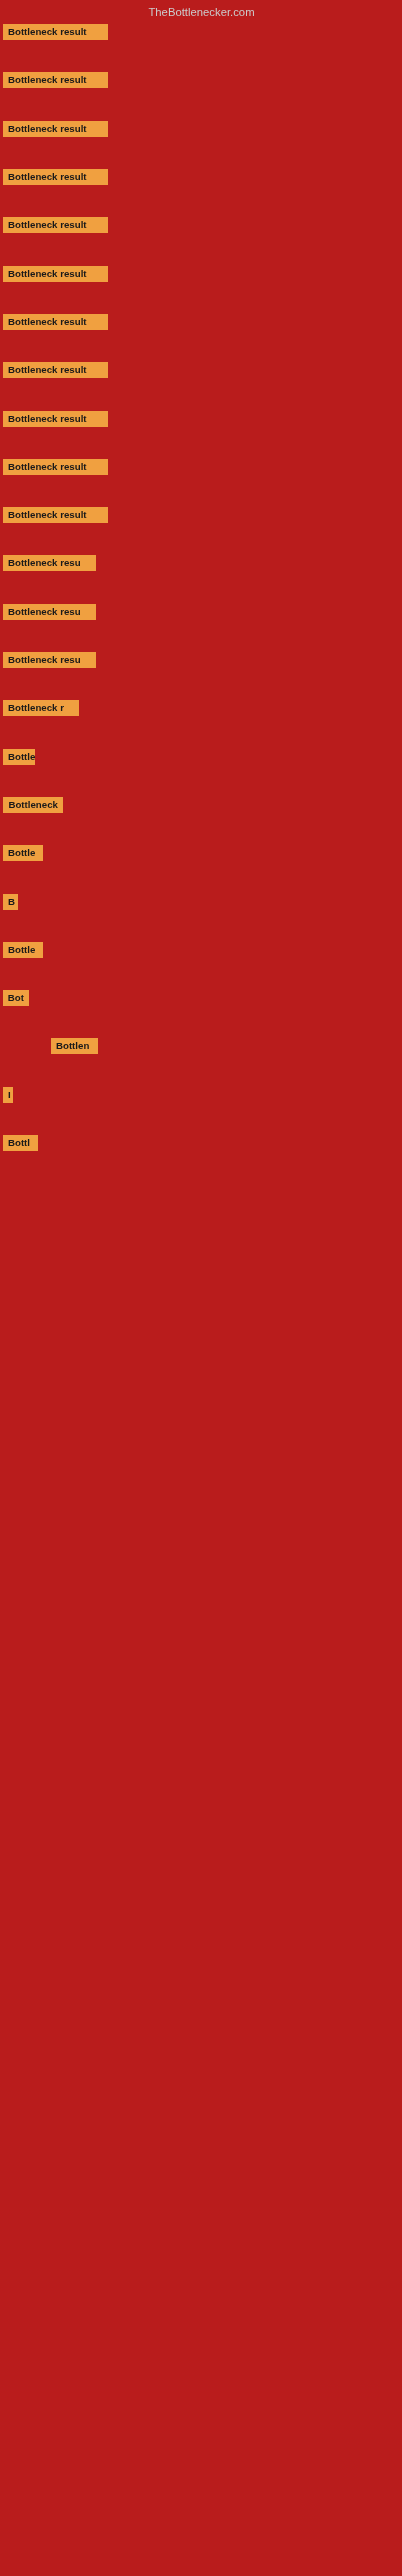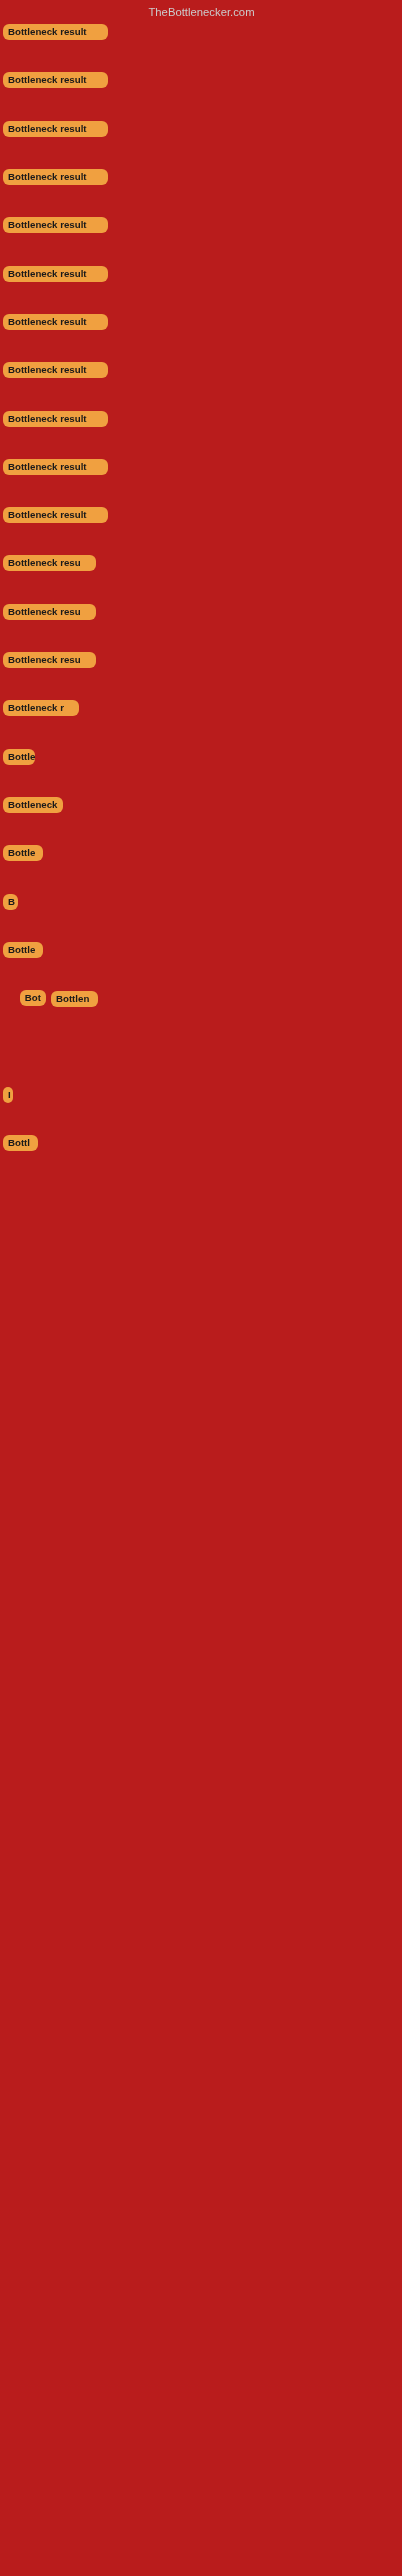--- a/index.html
+++ b/index.html
@@ -21,21 +21,21 @@
       padding: 6.4px 0;
       font-weight: normal;
     }
     .bottleneck-badge {
       display: inline-block;
       background-color: #f0a040;
       color: #1a1a1a;
       font-size: 9.7px;
       font-weight: bold;
       padding: 2.4px 4.8px;
-      border-radius: 6px;
+      border-radius: 0;
       white-space: nowrap;
       overflow: hidden;
     }
   </style>
 </head>
 <body>
 
 <div style="position: relative; width: 403px; min-height: 2576px; background: #b91c1c;">
   <div class="site-title">TheBottlenecker.com</div>
 
@@ -49,23 +49,23 @@
       <div style="position: absolute; top: 314px; left: 3.2px;"><span class="bottleneck-badge" style="max-width: 105px; width: 105px;">Bottleneck result</span></div>
       <div style="position: absolute; top: 362px; left: 3.2px;"><span class="bottleneck-badge" style="max-width: 105px; width: 105px;">Bottleneck result</span></div>
       <div style="position: absolute; top: 411px; left: 3.2px;"><span class="bottleneck-badge" style="max-width: 105px; width: 105px;">Bottleneck result</span></div>
       <div style="position: absolute; top: 459px; left: 3.2px;"><span class="bottleneck-badge" style="max-width: 105px; width: 105px;">Bottleneck result</span></div>
       <div style="position: absolute; top: 507px; left: 3.2px;"><span class="bottleneck-badge" style="max-width: 105px; width: 105px;">Bottleneck result</span></div>
       <div style="position: absolute; top: 555px; left: 3.2px;"><span class="bottleneck-badge" style="max-width: 93px; width: 93px;">Bottleneck resu</span></div>
       <div style="position: absolute; top: 604px; left: 3.2px;"><span class="bottleneck-badge" style="max-width: 93px; width: 93px;">Bottleneck resu</span></div>
       <div style="position: absolute; top: 652px; left: 3.2px;"><span class="bottleneck-badge" style="max-width: 93px; width: 93px;">Bottleneck resu</span></div>
       <div style="position: absolute; top: 700px; left: 3.2px;"><span class="bottleneck-badge" style="max-width: 76px; width: 79px;">Bottleneck r</span></div>
       <div style="position: absolute; top: 749px; left: 3.2px;"><span class="bottleneck-badge" style="max-width: 44px; width: 32px;">Bottler</span></div>
-      <div style="position: absolute; top: 797px; left: 3.2px;"><span class="bottleneck-badge" style="max-width: 60px; width: 84px;">Bottleneck</span></div>
+      <div style="position: absolute; top: 797px; left: 3.2px;"><span class="bottleneck-badge" style="max-width: 60px; width: 84px; text-align: center;">Bottleneck</span></div>
       <div style="position: absolute; top: 845px; left: 3.2px;"><span class="bottleneck-badge" style="max-width: 40px; width: 40px;">Bottle</span></div>
       <div style="position: absolute; top: 894px; left: 3.2px;"><span class="bottleneck-badge" style="max-width: 14.5px; width: 14.5px;">B</span></div>
       <div style="position: absolute; top: 942px; left: 3.2px;"><span class="bottleneck-badge" style="max-width: 40px; width: 40px;">Bottle</span></div>
-      <div style="position: absolute; top: 990px; left: 20px; text-decoration: underline;"><span class="bottleneck-badge" style="max-width: 26px; width: 26px;">Bot</span></div>
-      <div style="position: absolute; top: 991px; left: 3.2px; padding-left: 48px;"><span class="bottleneck-badge" style="max-width: 47px; width: 47px;">Bottlen</span></div>
+      <div style="position: absolute; top: 990px; left: 3px; text-decoration: underline;"><span class="bottleneck-badge" style="max-width: 26px; width: 26px;">Bot</span></div>
+      <div style="position: absolute; top: 1038px; left: 3.2px; padding-left: 48px;"><span class="bottleneck-badge" style="max-width: 47px; width: 47px;">Bottlen</span></div>
       <div style="position: absolute; top: 1087px; left: 3.2px;"><span class="bottleneck-badge" style="max-width: 9.7px; width: 9.7px;">I</span></div>
       <div style="position: absolute; top: 1135px; left: 3.2px;"><span class="bottleneck-badge" style="max-width: 35px; width: 35px;">Bottl</span></div>
     </div>
 </div>
 
 
 </body></html>

